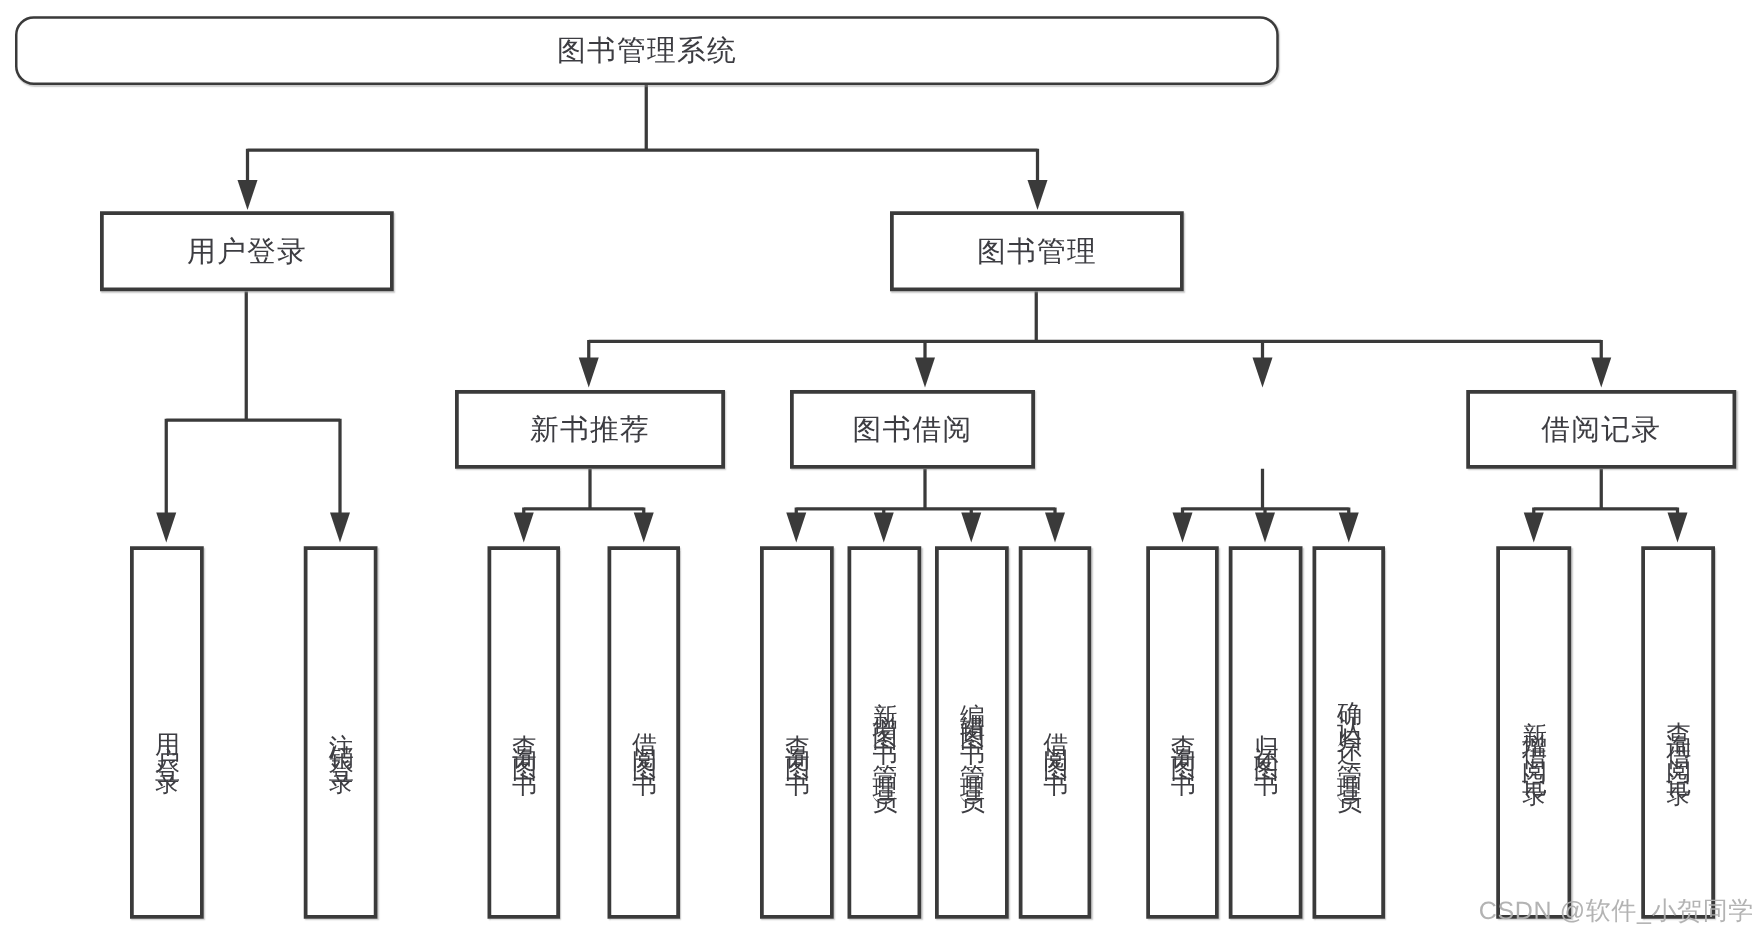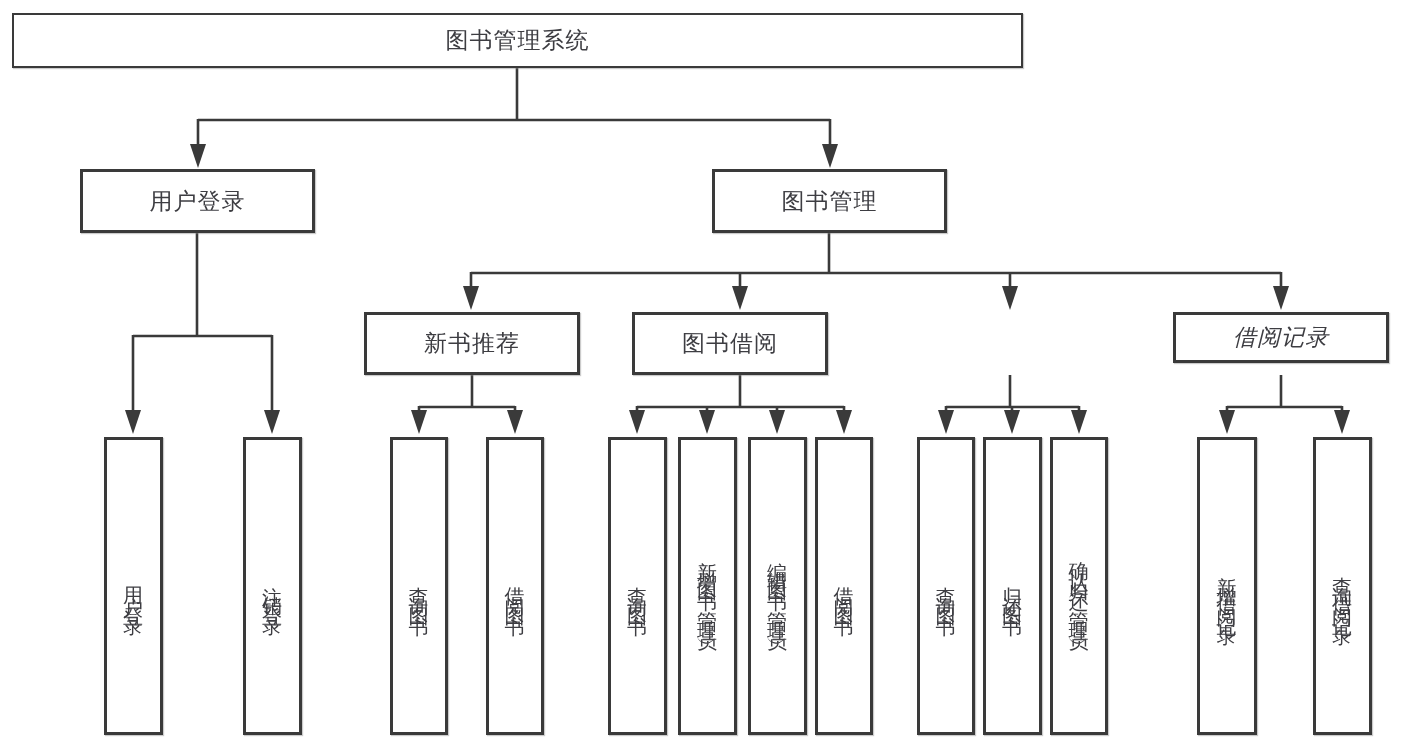--- a/index.html
+++ b/index.html
@@ -26,21 +26,21 @@
     align-items: center;
     justify-content: center;
     color: #3d3d42;
     z-index: 2;
     box-shadow: 1px 1px 1px rgba(140,140,140,0.45);
   }
   .node .label {
     white-space: nowrap;
   }
   .h-node { font-size: 23px; letter-spacing: 1px; }
-  .root-node { border-width: 2.5px; }
+  .root-node { border-width: 2.5px; border-radius: 15px; }
   .leaf {
     border-width: 3px;
     font-size: 20px;
   }
   .leaf .label {
     writing-mode: vertical-lr;
     letter-spacing: 10px;
     line-height: 1;
     margin-bottom: -10px; 
   }
@@ -106,21 +106,21 @@
   <div class="node h-node" style="left:364px; top:312px; width:216px; height:63px;">
     <span class="label">新书推荐</span>
   </div>
 
   <div class="node h-node" style="left:712px; top:169px; width:235px; height:64px;">
     <span class="label">图书管理</span>
   </div>
   <div class="node h-node" style="left:632px; top:312px; width:196px; height:63px;">
     <span class="label">图书借阅</span>
   </div>
-  <div class="node h-node" style="left:1173px; top:312px; width:216px; height:51px;font-style:italic;">
+  <div class="node h-node" style="left:1173px; top:312px; width:216px; height:63px;">
     <span class="label">借阅记录</span>
   </div>
 
   <div class="node leaf" style="left:104px; top:437px; width:59px; height:298px;">
     <span class="label">用户登录</span>
   </div>
   <div class="node leaf" style="left:243px; top:437px; width:59px; height:298px;">
     <span class="label">注销登录</span>
   </div>
 
@@ -154,14 +154,15 @@
     <span class="label">确认归还（管理员）</span>
   </div>
 
   <div class="node leaf" style="left:1197px; top:437px; width:60px; height:298px;">
     <span class="label">新增借阅记录</span>
   </div>
   <div class="node leaf" style="left:1313px; top:437px; width:59px; height:298px;">
     <span class="label">查询借阅记录</span>
   </div>
 
+  <div class="watermark">CSDN @软件_小贺同学</div>
 
 </div>
 
 </body></html>

